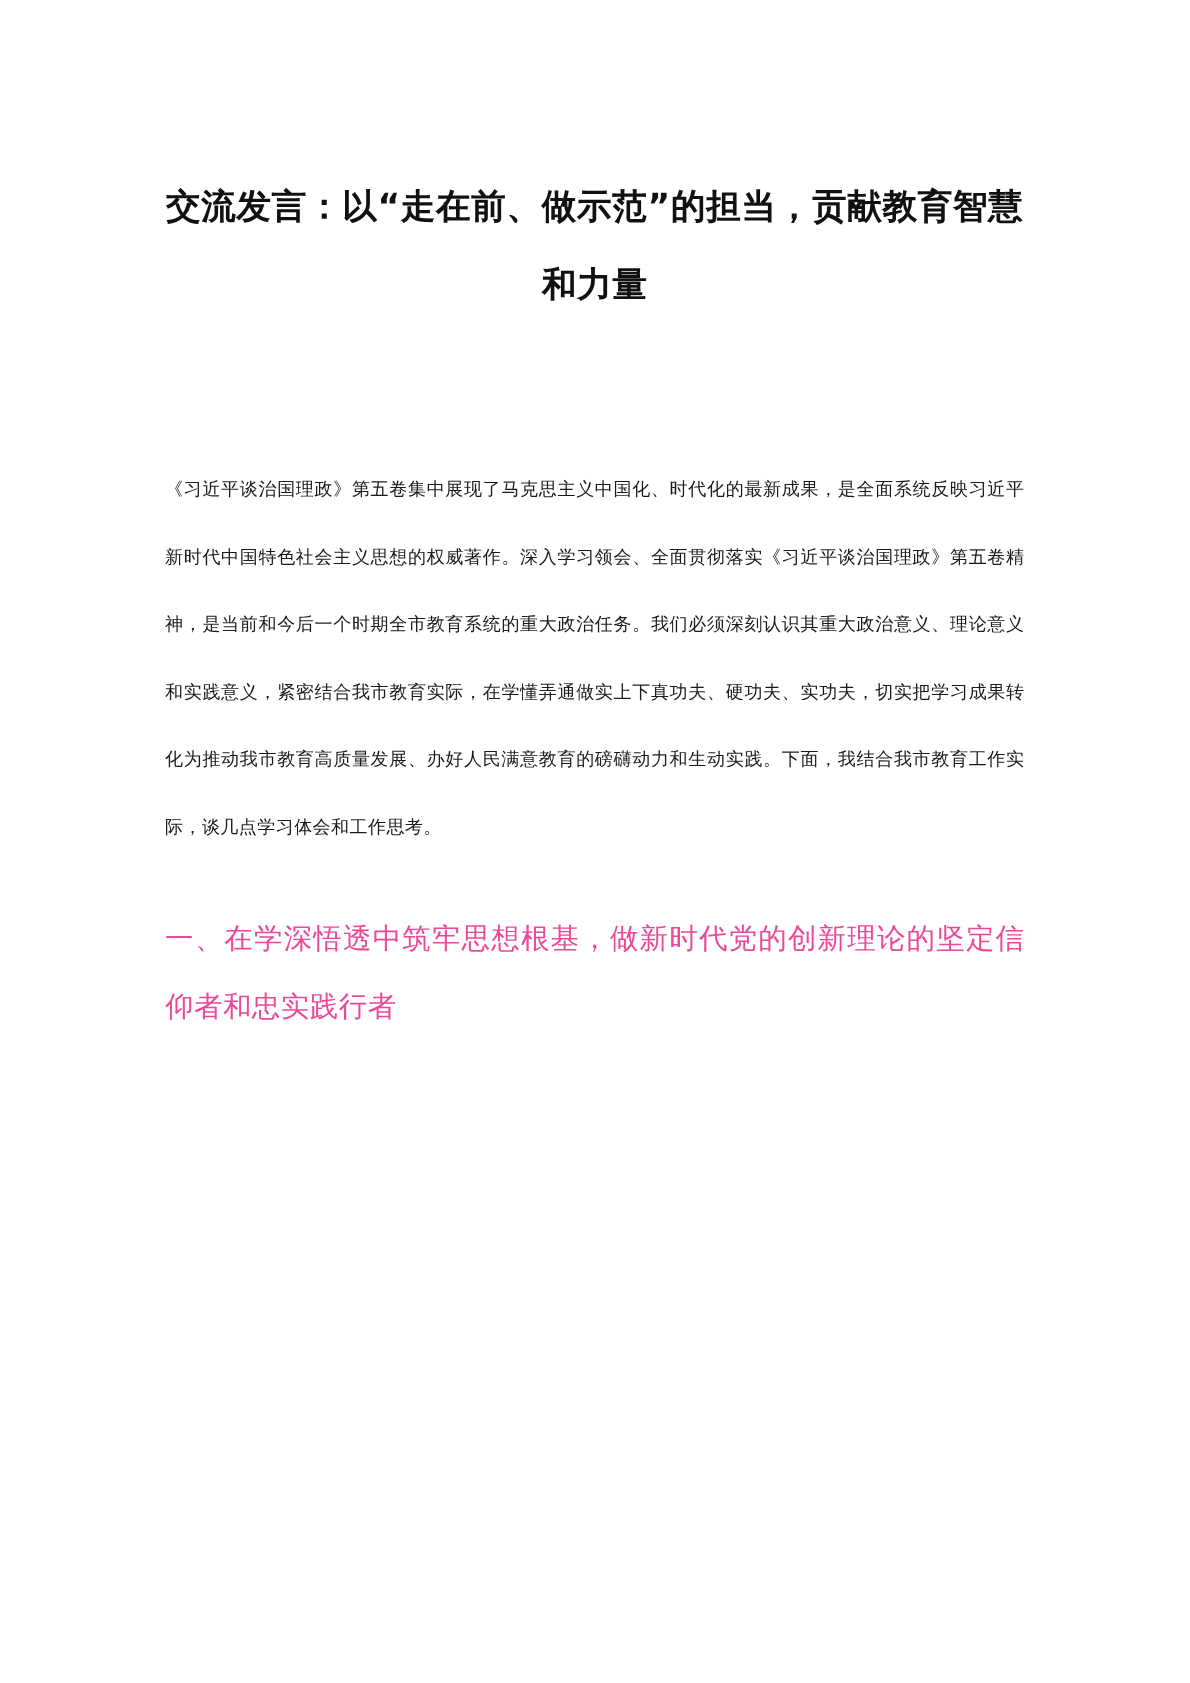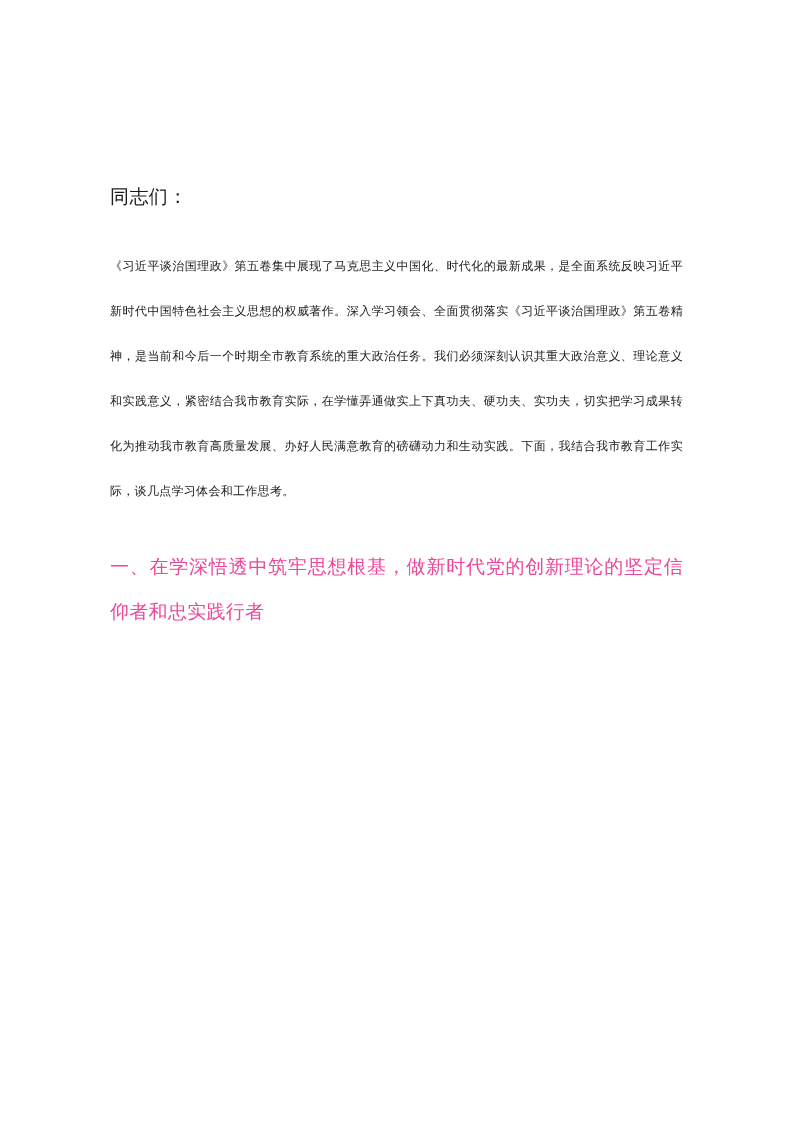--- a/index.html
+++ b/index.html
@@ -56,23 +56,23 @@
     margin: 30px 0 0 0;
     color: #ec4899;
     text-align: justify;
   }
 </style>
 </head>
 <body>
 
 <div class="page">
 
+  <h1 class="doc-title">交流发言：以“走在前、做示范”的担当，贡献教育智慧和力量</h1>
 
   <div class="title-spacer"></div>
 
-  <p class="salutation">同志们：</p>
 
   <p class="para">《习近平谈治国理政》第五卷集中展现了马克思主义中国化、时代化的最新成果，是全面系统反映习近平新时代中国特色社会主义思想的权威著作。深入学习领会、全面贯彻落实《习近平谈治国理政》第五卷精神，是当前和今后一个时期全市教育系统的重大政治任务。我们必须深刻认识其重大政治意义、理论意义和实践意义，紧密结合我市教育实际，在学懂弄通做实上下真功夫、硬功夫、实功夫，切实把学习成果转化为推动我市教育高质量发展、办好人民满意教育的磅礴动力和生动实践。下面，我结合我市教育工作实际，谈几点学习体会和工作思考。</p>
 
   <p class="heading">一、在学深悟透中筑牢思想根基，做新时代党的创新理论的坚定信仰者和忠实践行者</p>
 
 
 </div>
 
 </body></html>

